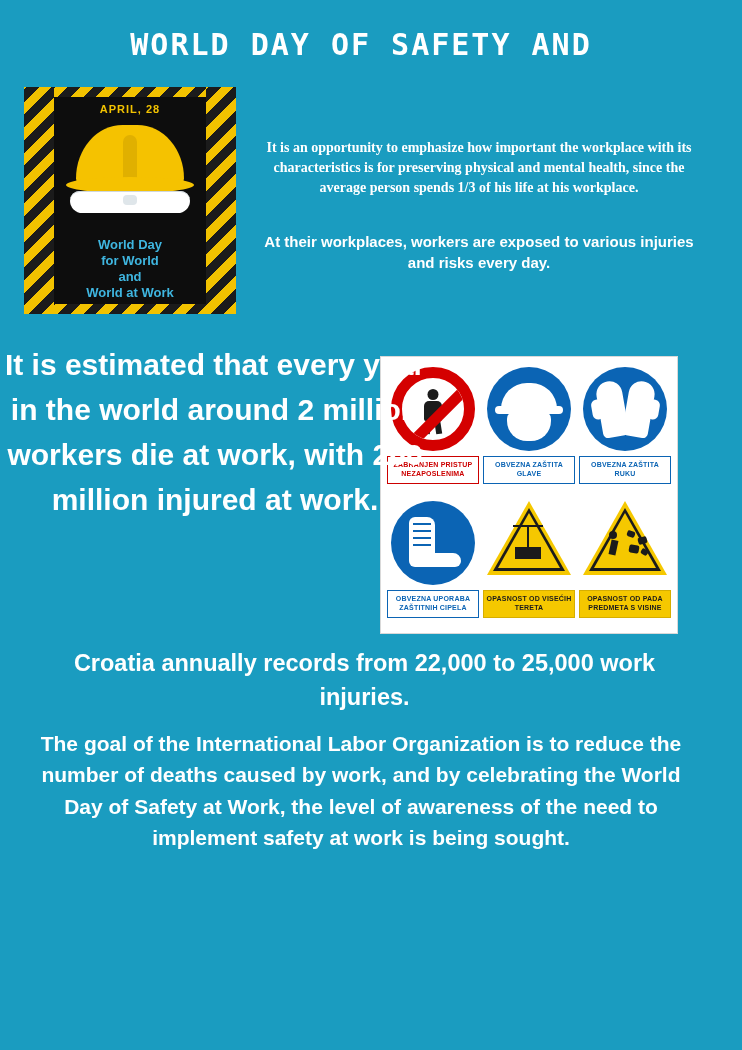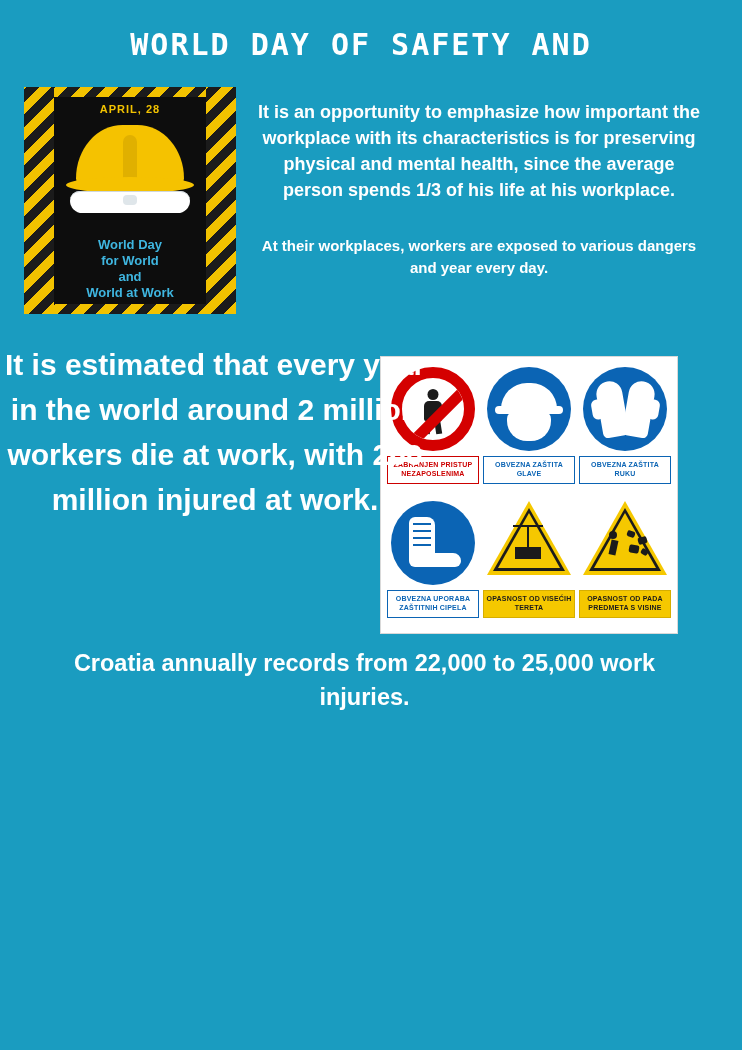--- a/index.html
+++ b/index.html
@@ -32,21 +32,21 @@
     line-height: 1.55;
     color: #ffffff;
   }
   .title .line {
     display: block;
   }
 
   
   .top-row {
     display: flex;
-    align-items: flex-start;
+    align-items: center;
     padding: 18px 10px 0 24px;
   }
   .poster-thumb {
     width: 212px;
     height: 227px;
     flex: 0 0 212px;
     position: relative;
     background: #111111;
     overflow: hidden;
   }
@@ -141,24 +141,25 @@
     line-height: 1.25;
     margin-top: 12px;
   }
 
   .top-text {
     flex: 1;
     padding: 12px 8px 0 18px;
     text-align: center;
   }
   .para-1 {
-    font-size: 18px;
+    font-size: 14px;
     font-weight: bold;
     line-height: 1.45;
     margin: 0 0 32px 0;
+    font-family: Liberation Serif, serif;
   }
   .para-2 {
     font-size: 15px;
     font-weight: bold;
     line-height: 1.45;
     margin: 0;
   }
 
   
   .mid-row {
@@ -414,21 +415,21 @@
           <div>World Day</div>
           <div>for World</div>
           <div>and</div>
           <div>World at Work</div>
         </div>
       </div>
     </div>
 
     <div class="top-text">
       <p class="para-1">It is an opportunity to emphasize how important the workplace with its characteristics is for preserving physical and mental health, since the average person spends 1/3 of his life at his workplace.</p>
-      <p class="para-2">At their workplaces, workers are exposed to various dangers and year every day.</p>
+      <p class="para-2">At their workplaces, workers are exposed to various injuries and risks every day.</p>
     </div>
   </div>
 
   <div class="mid-row">
 
     <div class="big-stat">It is estimated that every year in the world around 2 million workers die at work, with 260 million injured at work.</div>
 
     <div class="signs">
 
       <div class="sign">
@@ -511,14 +512,15 @@
           </div>
         </div>
         <div class="sign-label label-yellow">OPASNOST OD PADA PREDMETA S VISINE</div>
       </div>
 
     </div>
   </div>
 
   <div class="stat-croatia">Croatia annually records from 22,000 to 25,000 work injuries.</div>
 
+  <div class="goal">The goal of the International Labor Organization is to reduce the number of deaths caused by work, and by celebrating the World Day of Safety at Work, the level of awareness of the need to implement safety at work is being sought.</div>
 
 </div>
 
 </body></html>

